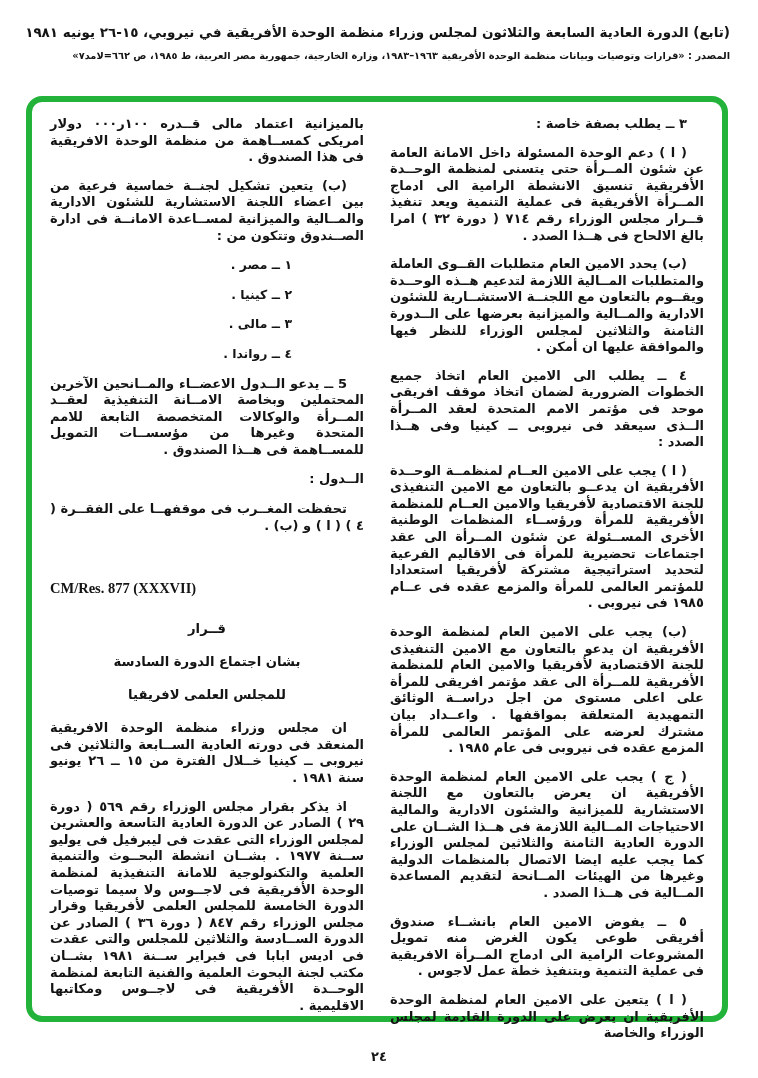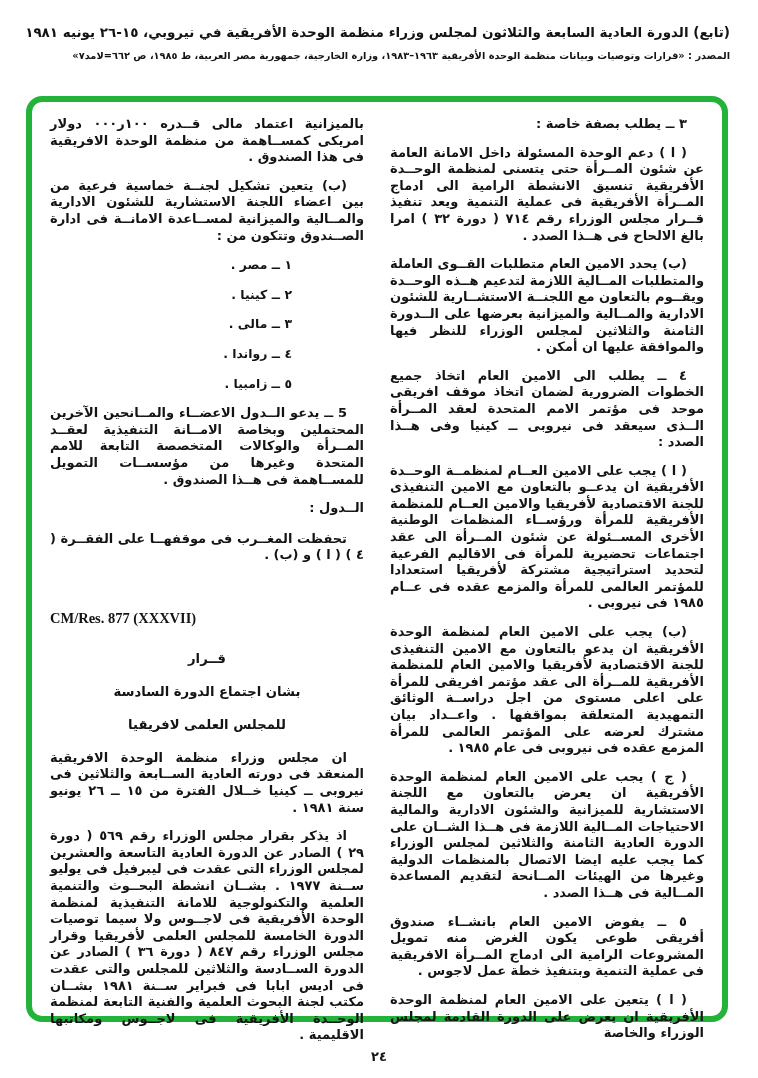--- a/index.html
+++ b/index.html
@@ -133,21 +133,20 @@
 
     <div class="col">
       <p class="para no-indent">بالميزانية اعتماد مالى قــدره ١٠٠ر٠٠٠ دولار امريكى كمســاهمة من منظمة الوحدة الافريقية فى هذا الصندوق .</p>
       <p class="para">(ب) يتعين تشكيل لجنــة خماسية فرعية من بين اعضاء اللجنة الاستشارية للشئون الادارية والمــالية والميزانية لمســاعدة الامانــة فى ادارة الصــندوق وتتكون من :</p>
 
       <div>
         <div class="member">١ ــ مصر .</div>
         <div class="member">٢ ــ كينيا .</div>
         <div class="member">٣ ــ مالى .</div>
         <div class="member">٤ ــ رواندا .</div>
-        <div class="member">٥ ــ زامبيا .</div>
       </div>
 
       <p class="para">5 ــ يدعو الــدول الاعضــاء والمــانحين الآخرين المحتملين وبخاصة الامــانة التنفيذية لعقــد المــرأة والوكالات المتخصصة التابعة للامم المتحدة وغيرها من مؤسســات التمويل للمســاهمة فى هــذا الصندوق .</p>
       <p class="para note-label">الــدول :</p>
       <p class="para">تحفظت المغــرب فى موقفهــا على الفقــرة ( ٤ ) ( ا ) و (ب) .</p>
 
       <p class="cm-res">CM/Res. 877 (XXXVII)</p>
 
       <div class="doc-title first">قــرار</div>
       <div class="doc-title">بشان اجتماع الدورة السادسة</div>

